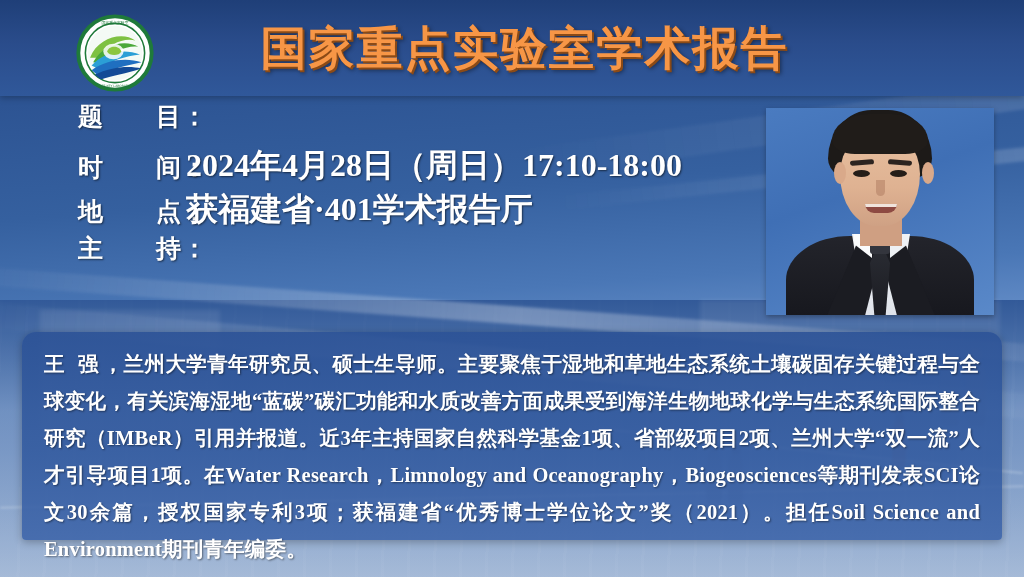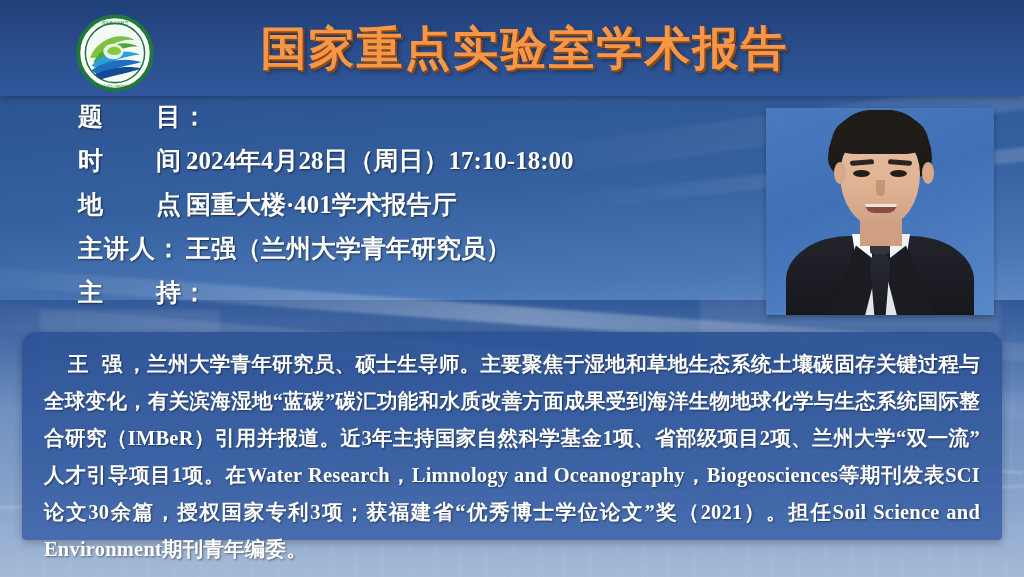--- a/index.html
+++ b/index.html
@@ -133,21 +133,21 @@
     width: 108px;
     font-family: "Liberation Serif", "DejaVu Serif", serif;
     font-weight: bold;
     font-size: 25px;
     letter-spacing: 1px;
     white-space: pre;
   }
   .info-value {
     font-family: "Liberation Serif", "DejaVu Serif", serif;
     font-weight: bold;
-    font-size: 25px;
+    font-size: 32px;
     white-space: nowrap;
   }
   .info-row.title-row .info-value { font-size: 26px; }
 
   
   .portrait {
     position: absolute;
     left: 766px;
     top: 108px;
     width: 228px;
@@ -239,21 +239,21 @@
     color: #ffffff;
     font-family: "Liberation Serif", "DejaVu Serif", serif;
     font-weight: bold;
     font-size: 20.5px;
     line-height: 37px;
     text-align: justify;
     text-justify: inter-ideograph;
     text-shadow: 1px 1px 2px rgba(0,0,0,0.45);
     letter-spacing: 0.2px;
   }
-  .bio-name { letter-spacing: 4px; margin-left: 24px; }
+  .bio-name { letter-spacing: 4px; }
 </style>
 </head>
 <body>
 
 <div id="poster">
 
   <div class="bg-base"></div>
 
   <div class="bg-campus">
     <div class="building-hint" style="left:40px; top:10px; width:180px; height:120px;"></div>
@@ -317,25 +317,21 @@
   <div class="info">
     <div class="info-row title-row">
       <span class="info-label">题　　目：</span>
     </div>
     <div class="info-row">
       <span class="info-label">时　　间：</span>
       <span class="info-value">2024年4月28日（周日）17:10-18:00</span>
     </div>
     <div class="info-row">
       <span class="info-label">地　　点：</span>
-      <span class="info-value">国重大楼·401学术报告厅</span>
-    </div>
-    <div class="info-row">
-      <span class="info-label">主讲人：</span>
-      <span class="info-value">王强（兰州大学青年研究员）</span>
+      <span class="info-value">获福建省·401学术报告厅</span>
     </div>
     <div class="info-row">
       <span class="info-label">主　　持：</span>
     </div>
   </div>
 
   <div class="portrait">
     <div class="p-suit"></div>
     <div class="p-shirt"></div>
     <div class="p-lapel-l"></div>

